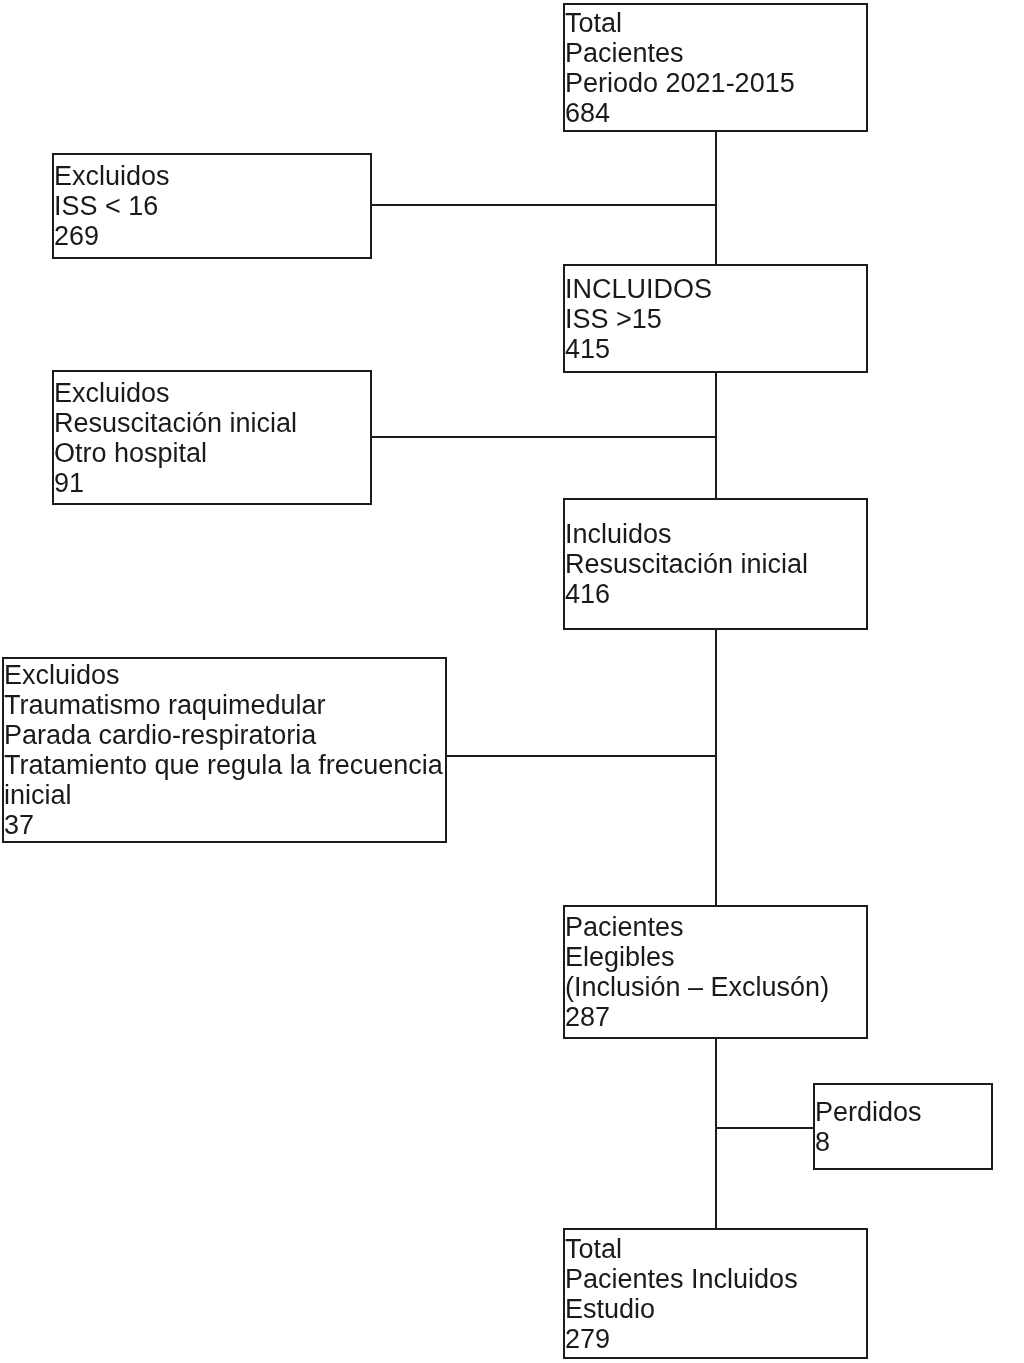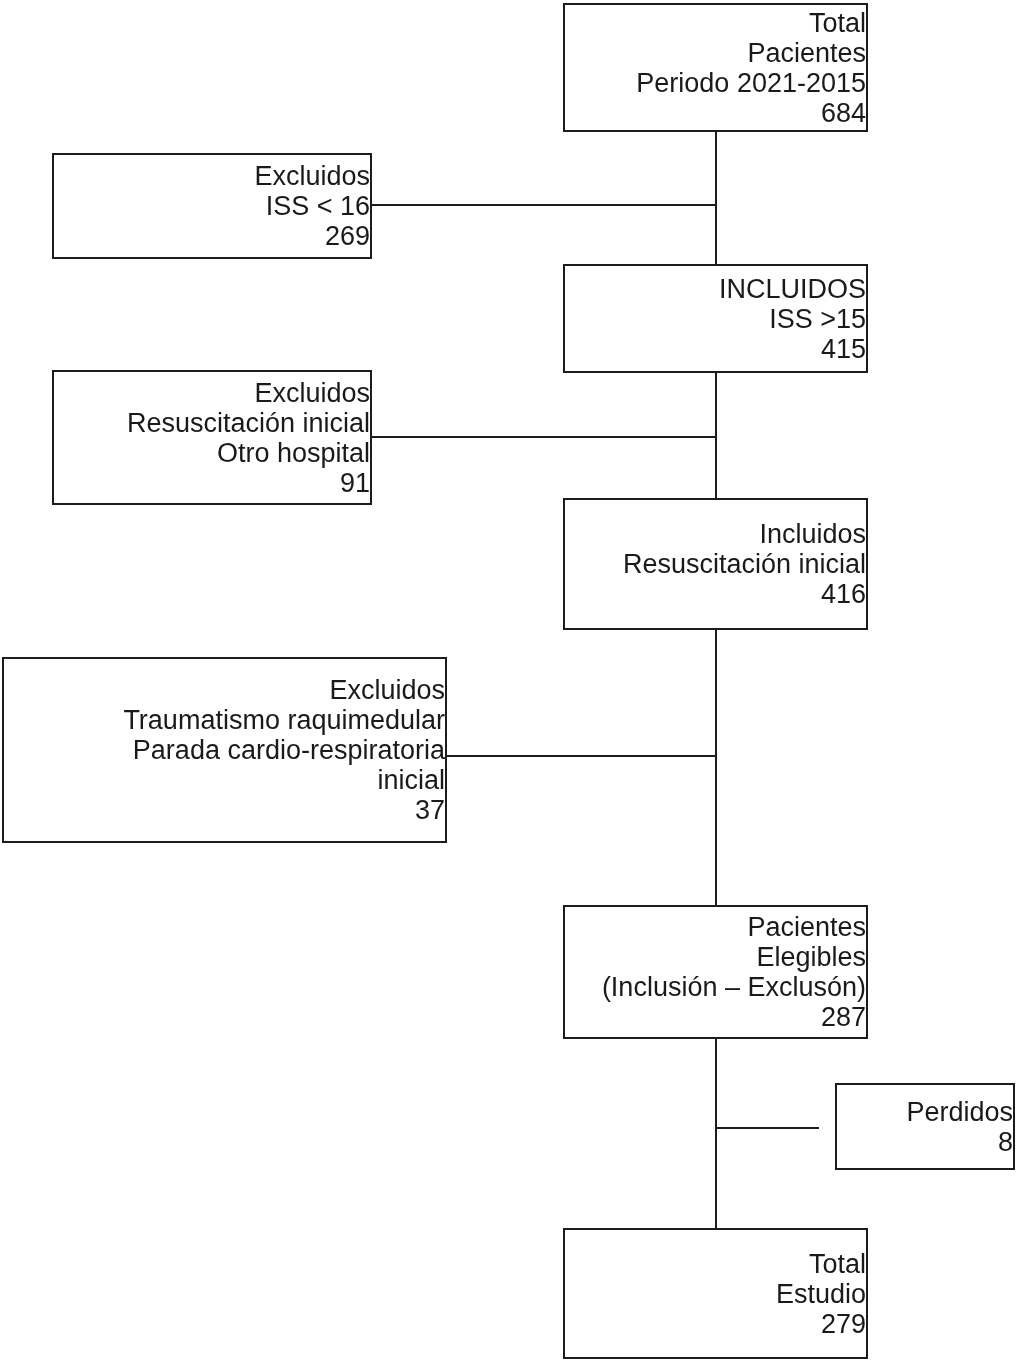--- a/index.html
+++ b/index.html
@@ -17,38 +17,38 @@
     overflow: hidden;
   }
   .box {
     position: absolute;
     box-sizing: border-box;
     border: 2px solid #1c1c1c;
     background: #ffffff;
     display: flex;
     flex-direction: column;
     justify-content: center;
-    align-items: flex-end;
+    align-items: flex-start;
     text-align: center;
     font-size: 27px;
     line-height: 30px;
   }
   .conn {
     position: absolute;
     background: #1c1c1c;
   }
   
   .b-total        { left: 563px; top: 3px;    width: 305px; height: 129px; }
   .b-excl-iss     { left: 52px;  top: 153px;  width: 320px; height: 106px; }
   .b-incl-iss     { left: 563px; top: 264px;  width: 305px; height: 109px; }
   .b-excl-resus   { left: 52px;  top: 370px;  width: 320px; height: 135px; }
   .b-incl-resus   { left: 563px; top: 498px;  width: 305px; height: 132px; }
   .b-excl-other   { left: 2px;   top: 657px;  width: 445px; height: 186px; }
   .b-eligible     { left: 563px; top: 905px;  width: 305px; height: 134px; }
-  .b-lost         { left: 835px; top: 1083px; width: 180px; height: 87px;  }
+  .b-lost         { left: 813px; top: 1083px; width: 180px; height: 87px;  }
   .b-final        { left: 563px; top: 1228px; width: 305px; height: 131px; }
   
   .v1 { left: 715px; top: 132px;  width: 2px;   height: 132px; }
   .h1 { left: 372px; top: 204px;  width: 343px; height: 2px;   }
   .v2 { left: 715px; top: 373px;  width: 2px;   height: 125px; }
   .h2 { left: 372px; top: 436px;  width: 343px; height: 2px;   }
   .v3 { left: 715px; top: 630px;  width: 2px;   height: 275px; }
   .h3 { left: 447px; top: 755px;  width: 268px; height: 2px;   }
   .v4 { left: 715px; top: 1039px; width: 2px;   height: 189px; }
   .h4 { left: 717px; top: 1127px; width: 102px; height: 2px;   }
@@ -96,35 +96,37 @@
   <div class="box b-incl-resus">
     <div>Incluidos</div>
     <div>Resuscitación inicial</div>
     <div>416</div>
   </div>
 
   <div class="box b-excl-other">
     <div>Excluidos</div>
     <div>Traumatismo raquimedular</div>
     <div>Parada cardio-respiratoria</div>
+    <div>Tratamiento que regula la frecuencia</div>
     <div>inicial</div>
     <div>37</div>
   </div>
 
   <div class="box b-eligible">
     <div>Pacientes</div>
     <div>Elegibles</div>
     <div>(Inclusión – Exclusón)</div>
     <div>287</div>
   </div>
 
   <div class="box b-lost">
     <div>Perdidos</div>
     <div>8</div>
   </div>
 
   <div class="box b-final">
     <div>Total</div>
+    <div>Pacientes Incluidos</div>
     <div>Estudio</div>
     <div>279</div>
   </div>
 
 </div>
 
 </body></html>

